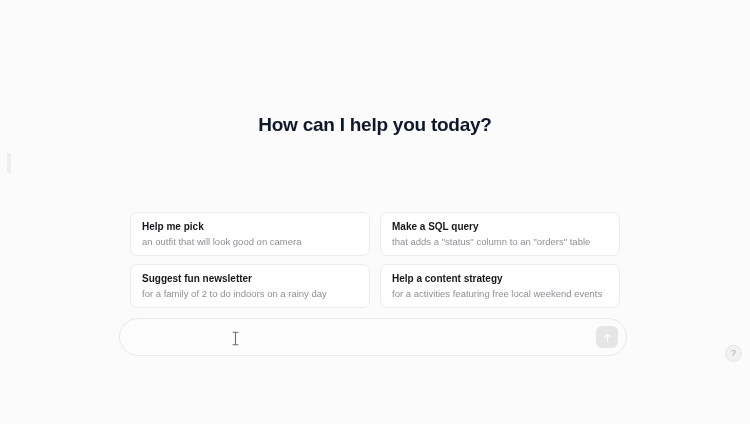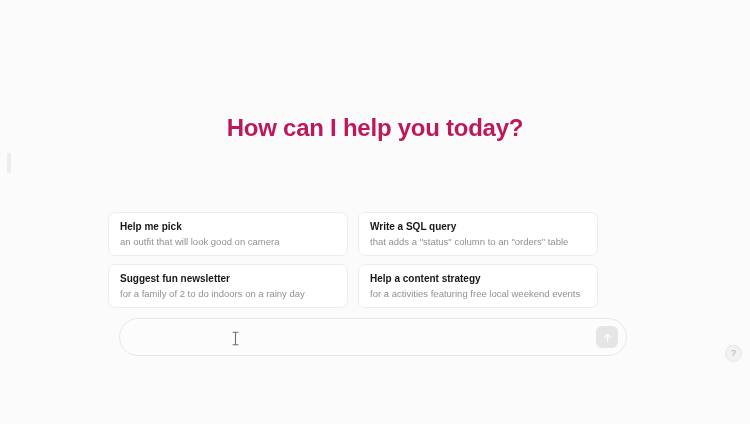--- a/index.html
+++ b/index.html
@@ -33,30 +33,30 @@
     background: #ededed;
     border-radius: 1px;
   }
 
   .page-title {
     position: absolute;
     top: 114px;
     left: 0;
     right: 0;
     text-align: center;
-    font-size: 24px;
+    font-size: 19px;
     font-weight: bold;
-    color: #be185d;
+    color: #0f172a;
     letter-spacing: -0.25px;
   }
 
   .suggestions {
     position: absolute;
     top: 212px;
-    left: 108px;
+    left: 130px;
     width: 490px;
     display: grid;
     grid-template-columns: 1fr 1fr;
     grid-template-rows: 44px 44px;
     column-gap: 10px;
     row-gap: 8px;
   }
 
   .suggestion-card {
     background: #ffffff;
@@ -164,21 +164,21 @@
   <div class="page-title">How can I help you today?</div>
 
   <div class="suggestions">
 
     <div class="suggestion-card">
       <div class="suggestion-title">Help me pick</div>
       <div class="suggestion-sub">an outfit that will look good on camera</div>
     </div>
 
     <div class="suggestion-card">
-      <div class="suggestion-title">Write a SQL query</div>
+      <div class="suggestion-title">Make a SQL query</div>
       <div class="suggestion-sub">that adds a "status" column to an "orders" table</div>
     </div>
 
     <div class="suggestion-card">
       <div class="suggestion-title">Suggest fun newsletter</div>
       <div class="suggestion-sub">for a family of 2 to do indoors on a rainy day</div>
     </div>
 
     <div class="suggestion-card">
       <div class="suggestion-title">Help a content strategy</div>

